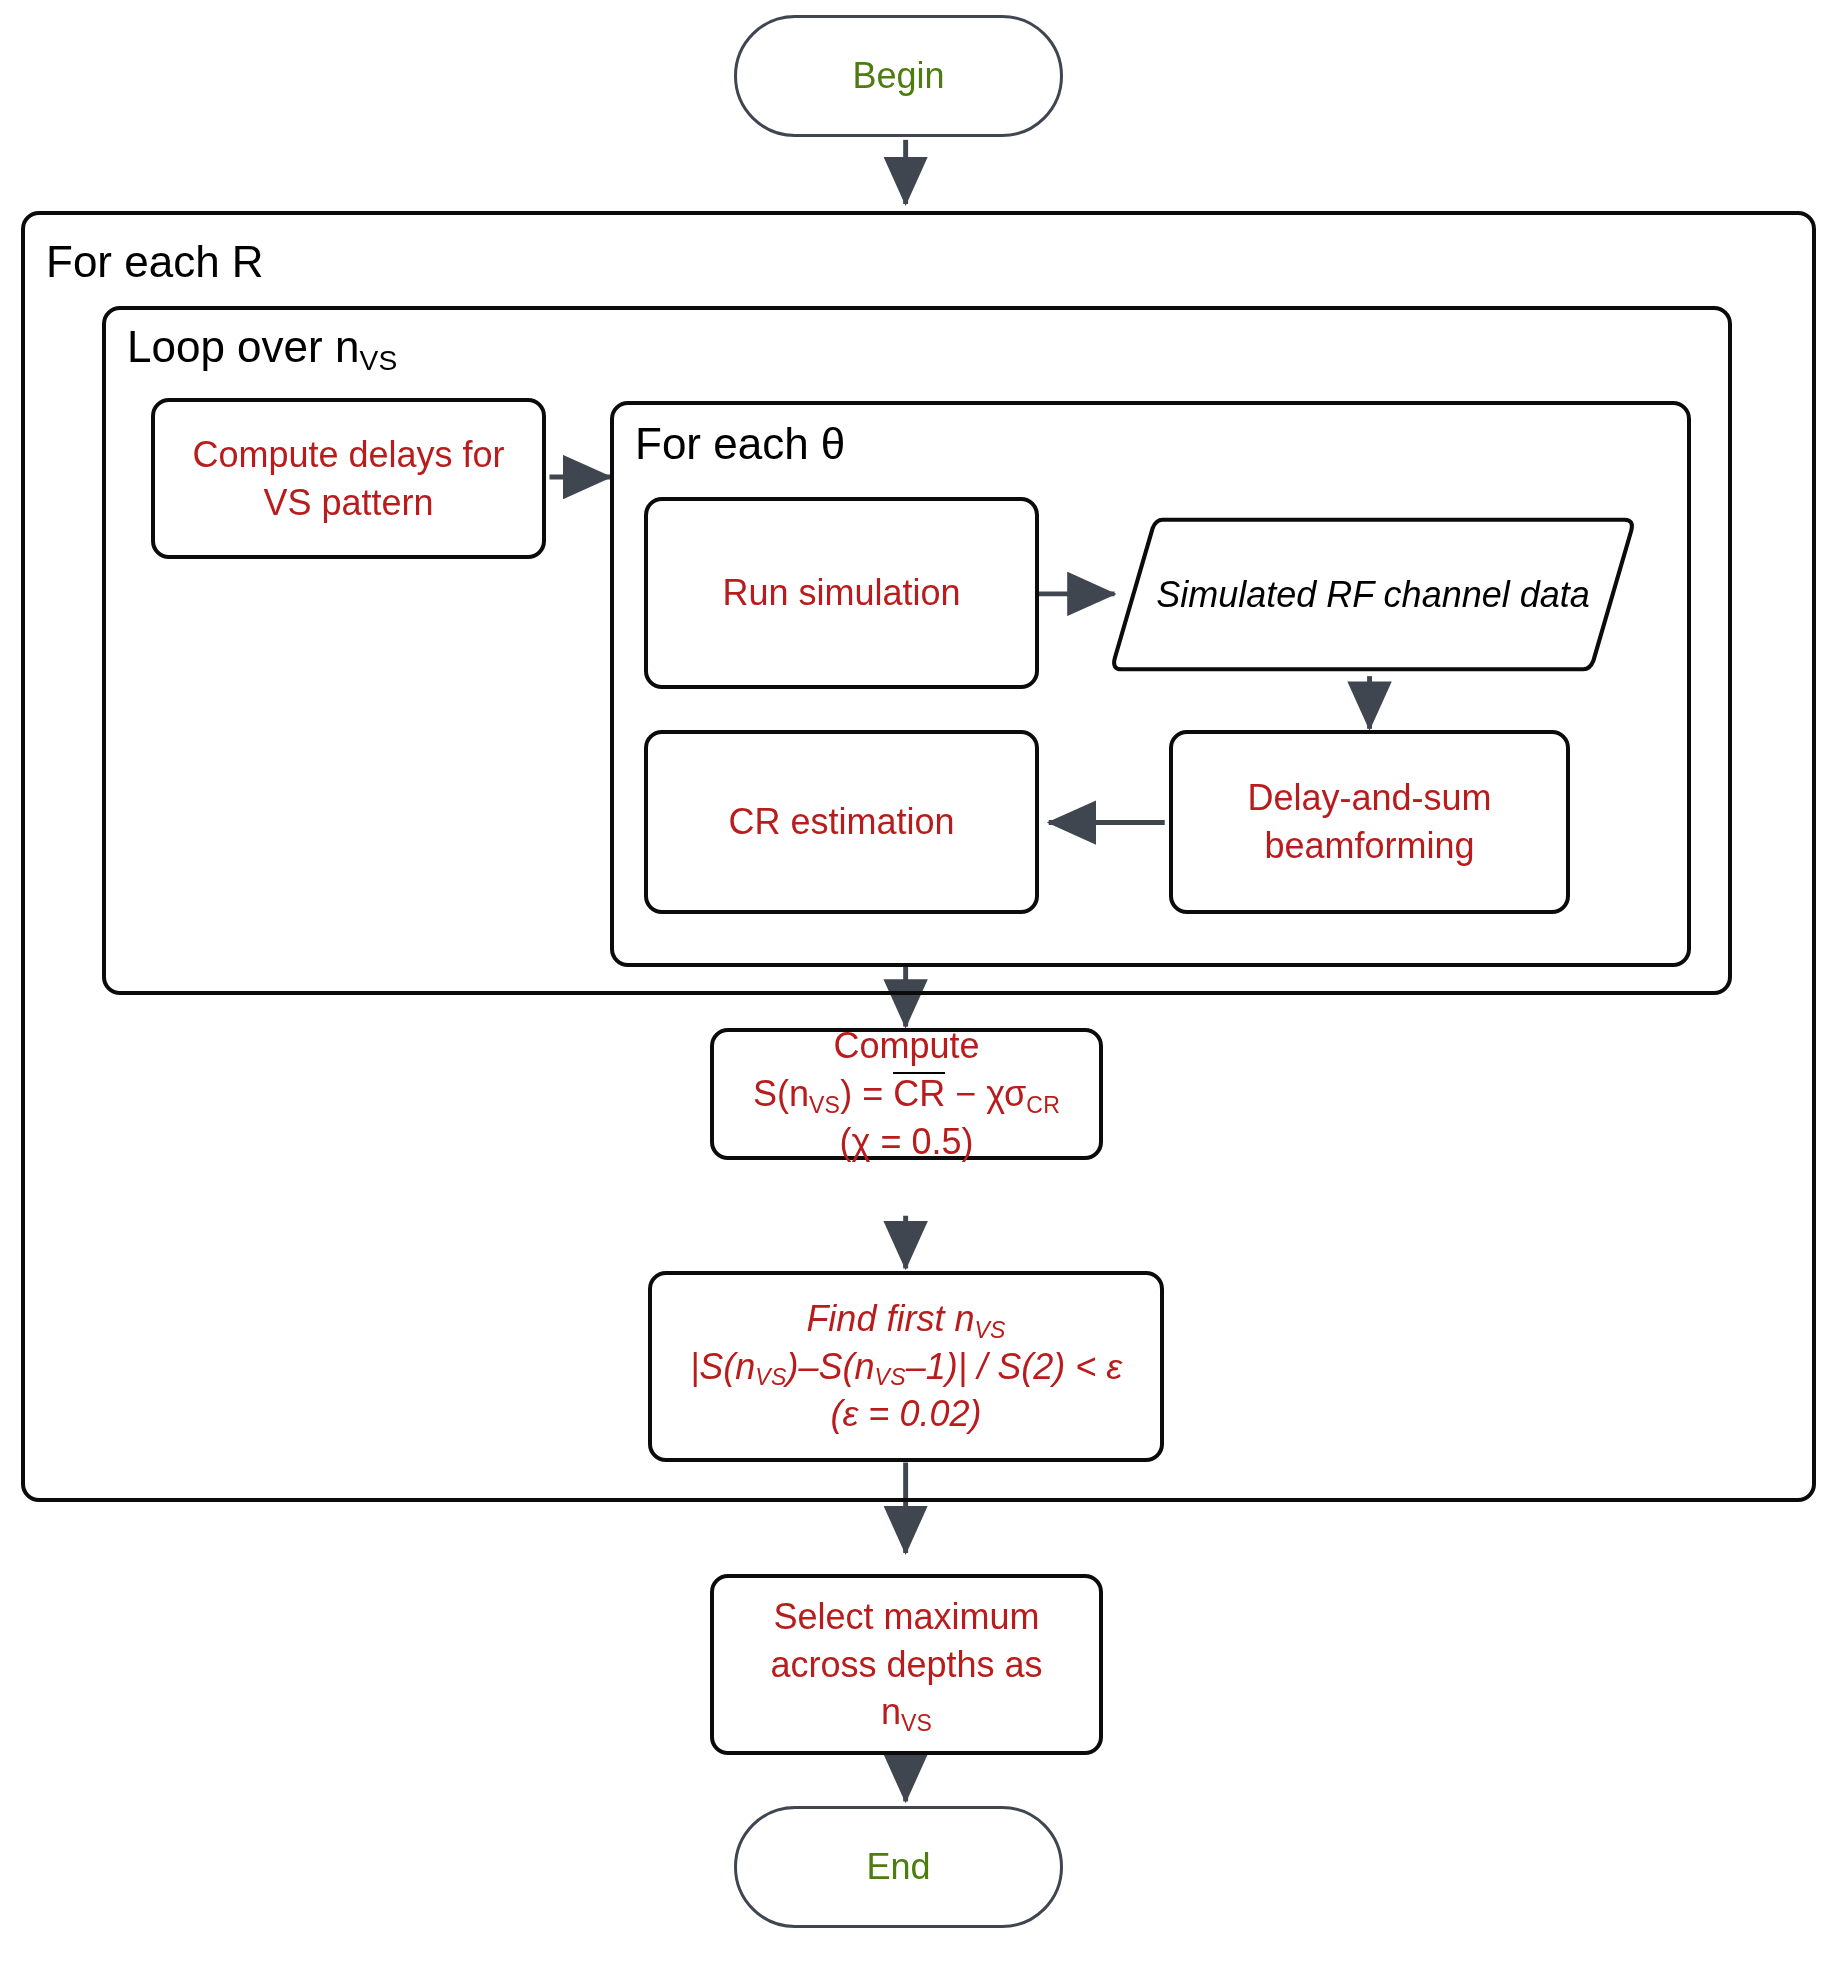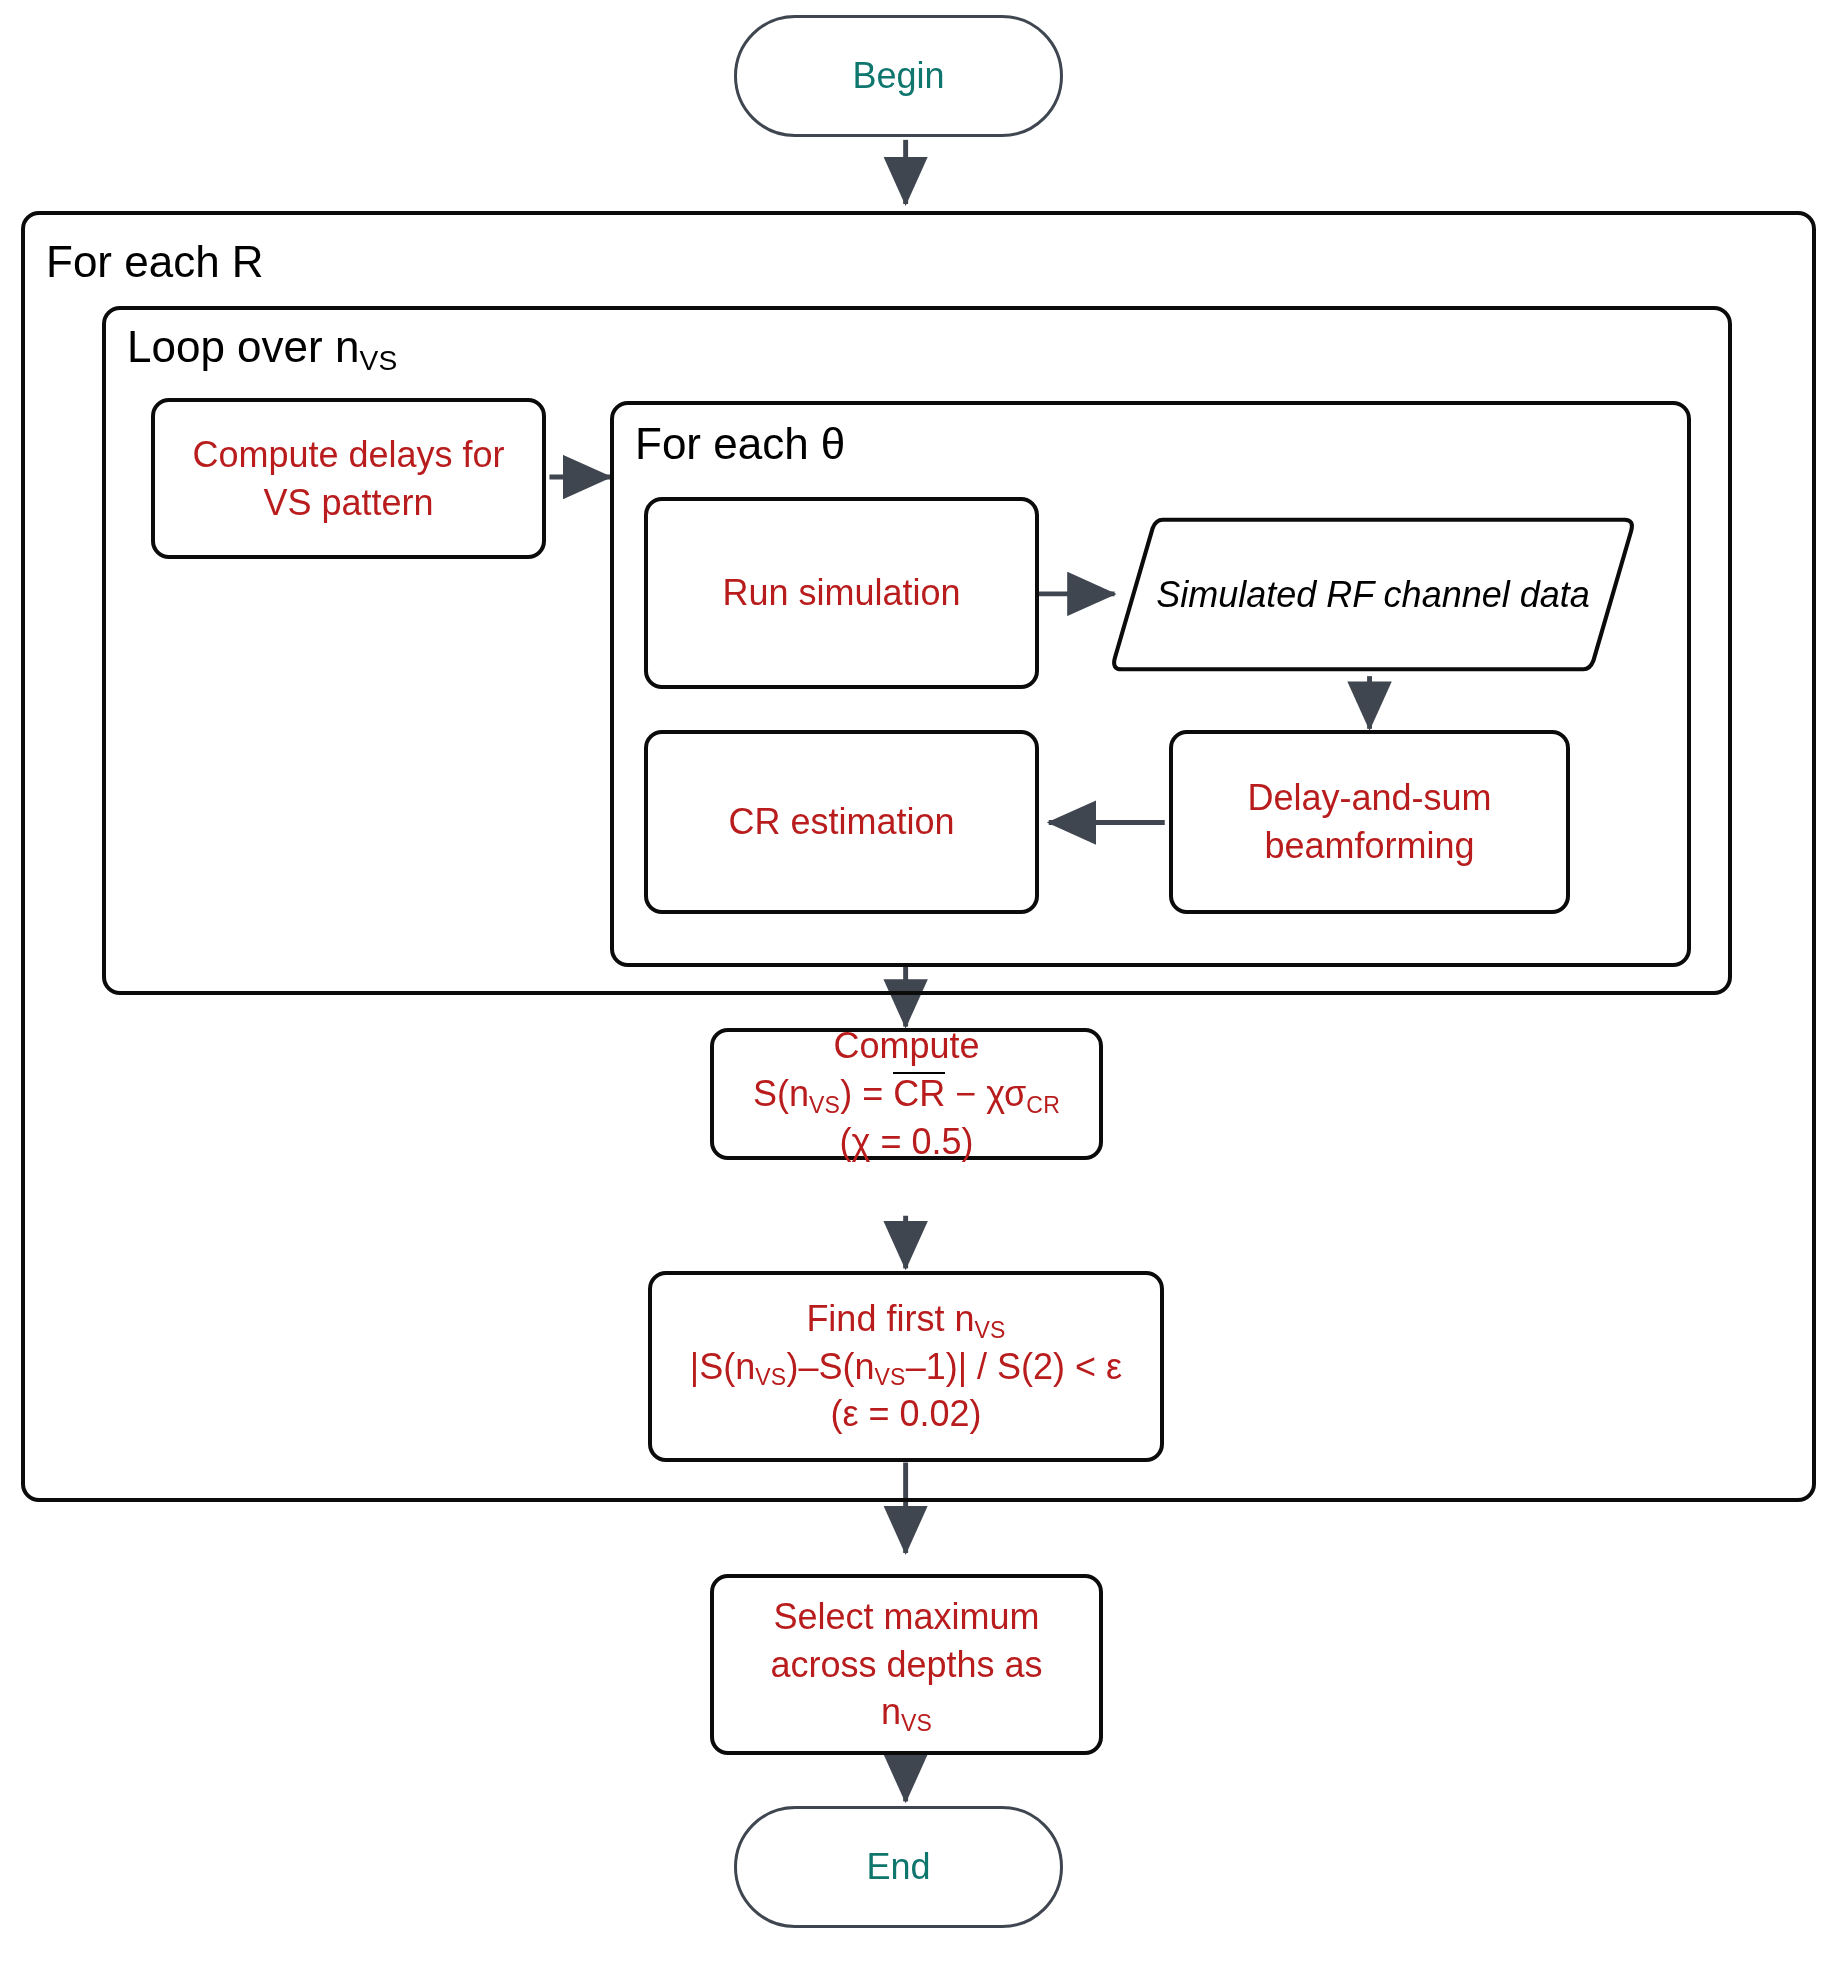--- a/index.html
+++ b/index.html
@@ -38,21 +38,21 @@
     text-align: center;
     color: #b91c1c;
     line-height: 1.33;
   }
 
   
   .terminal {
     border: 3.3px solid #3f4650;
     border-radius: 822px;
     font-size: 36px;
-    color: #0f766e;
+    color: #4d7c0f;
   }
 
   
   .process {
     border: 4.1px solid #0b0b0b;
     border-radius: 18px;
     font-size: 36px;
   }
 
   
@@ -201,21 +201,21 @@
   </div>
 
   <div class="node process" style="left:710px; top:1028px; width:393px; height:132px;">
     <div>
       <div>Compute</div>
       <div class="math"><span>S(n</span><sub>VS</sub><span>) = </span><span class="ovl">CR</span><span> − χσ</span><sub>CR</sub></div>
       <div>(χ = 0.5)</div>
     </div>
   </div>
 
-  <div class="node process" style="left:648px; top:1271px; width:516px; height:191px;">
+  <div class="node process" style="left:648px; top:1271px; width:516px; height:191px;font-style:italic;">
     <div>
       <div class="nowrap"><span>Find first n</span><sub>VS</sub></div>
       <div class="math"><span>|S(n</span><sub>VS</sub><span>)–S(n</span><sub>VS</sub><span>–1)| / S(2) &lt; ε</span></div>
       <div>(ε = 0.02)</div>
     </div>
   </div>
 
   <div class="node process" style="left:710px; top:1554px; width:393px; height:181px;margin-top:20px;">
     <div>
       <div>Select maximum</div>

